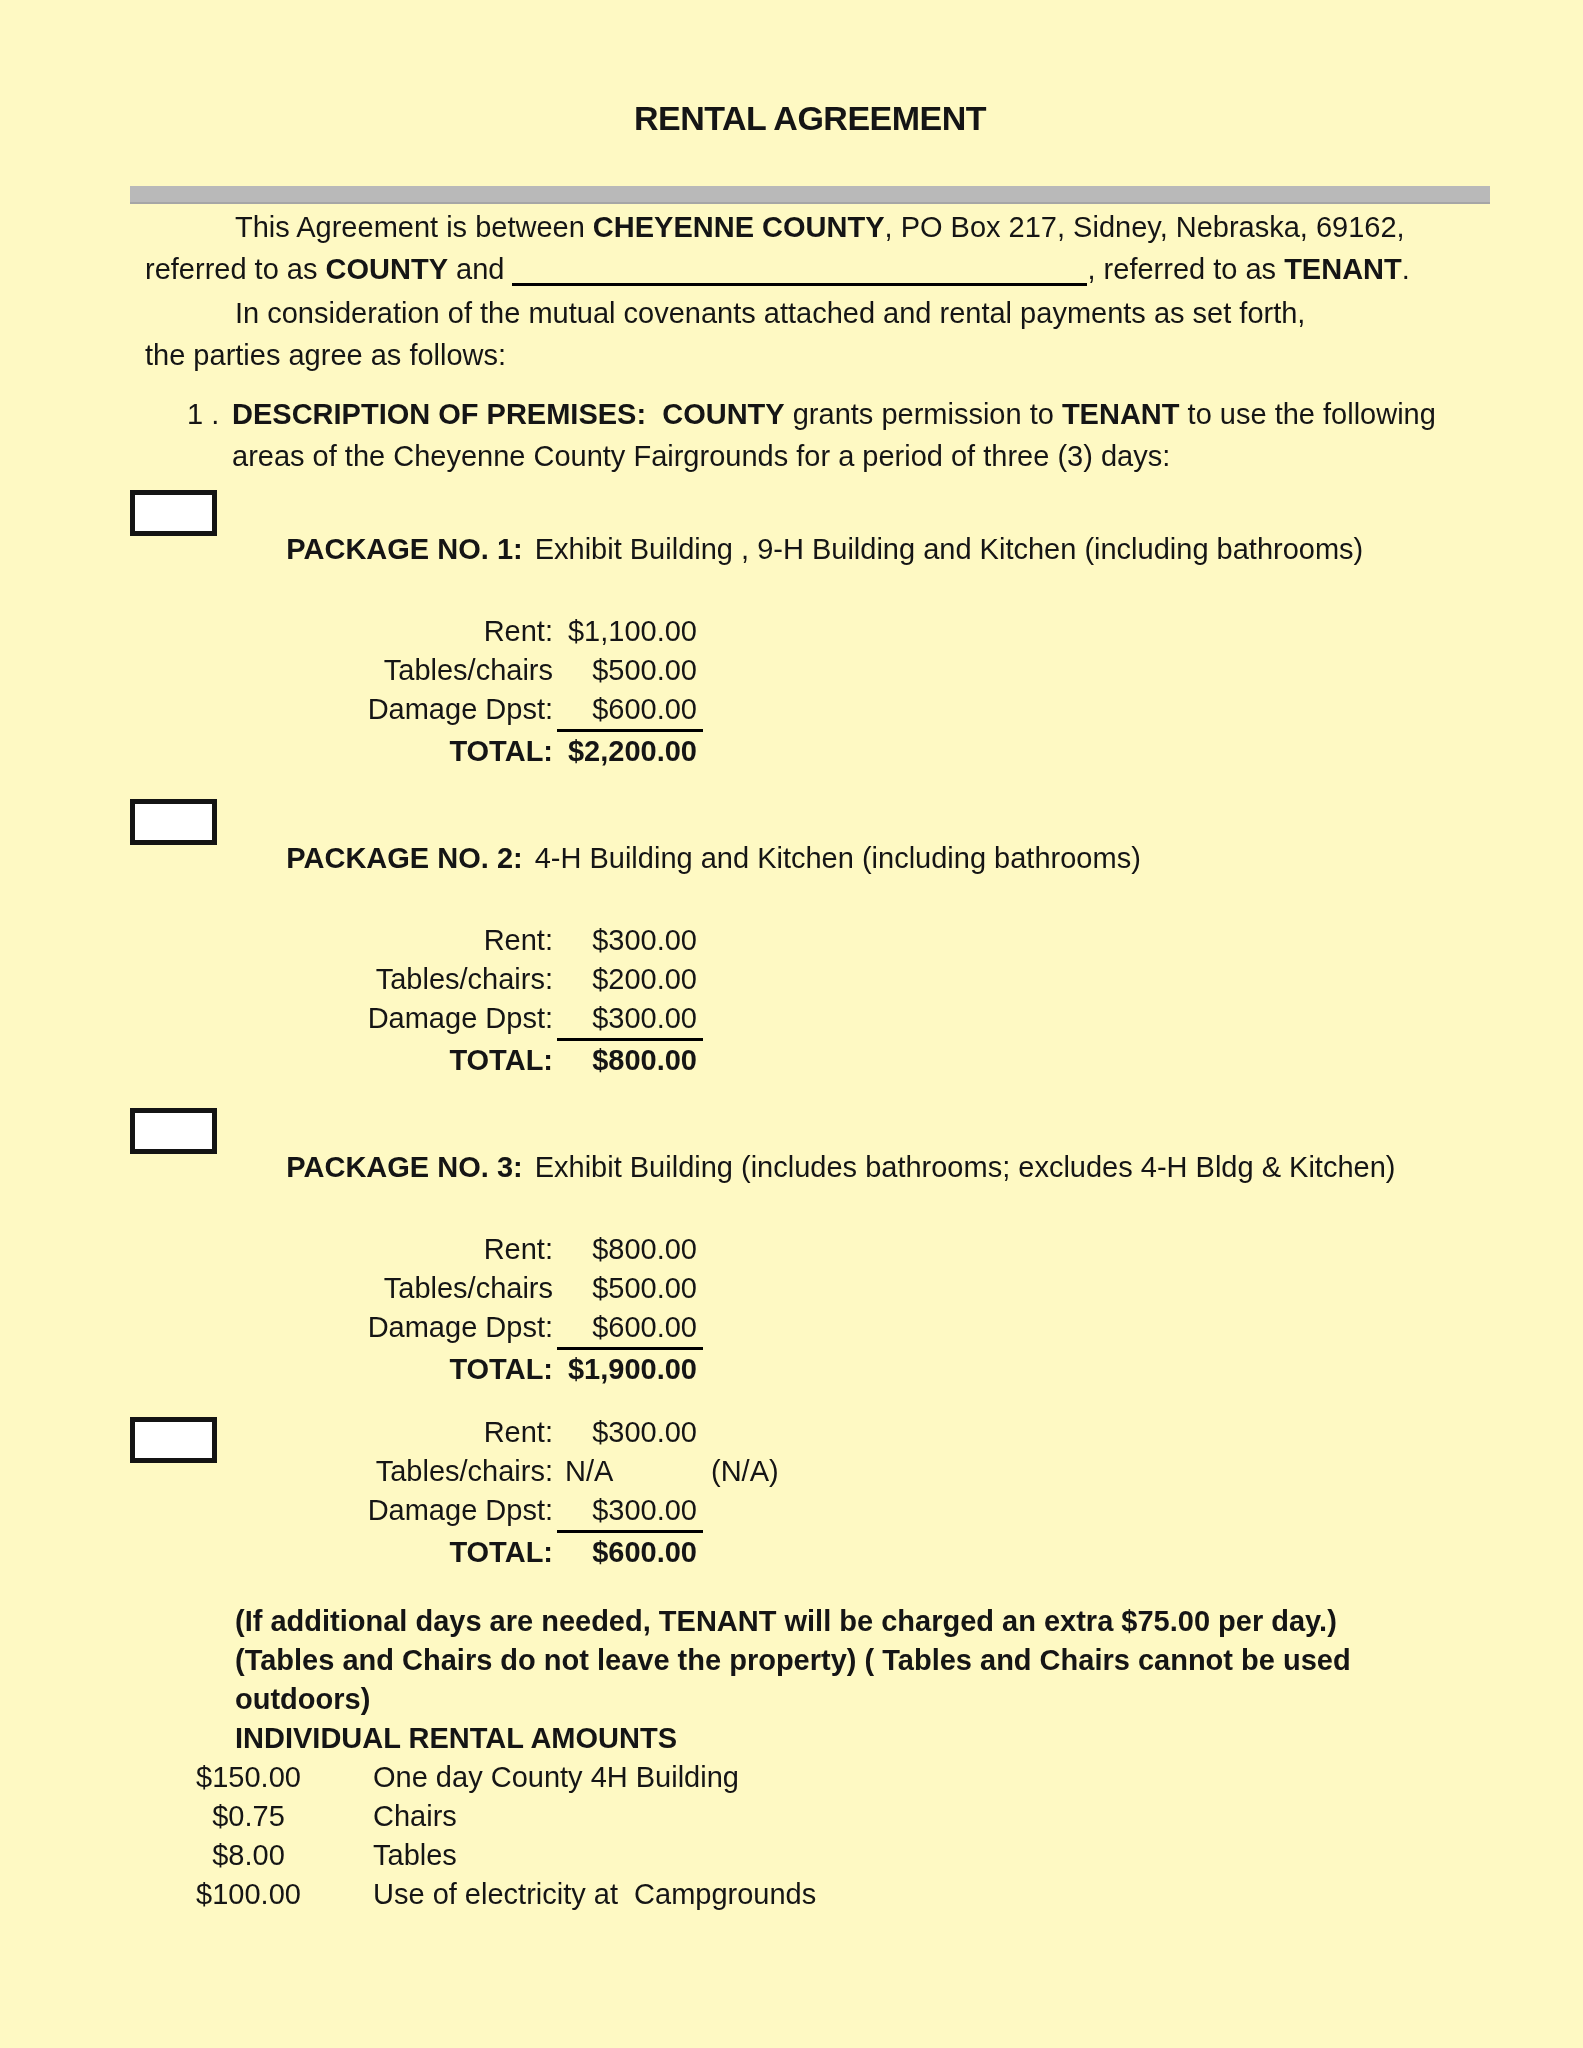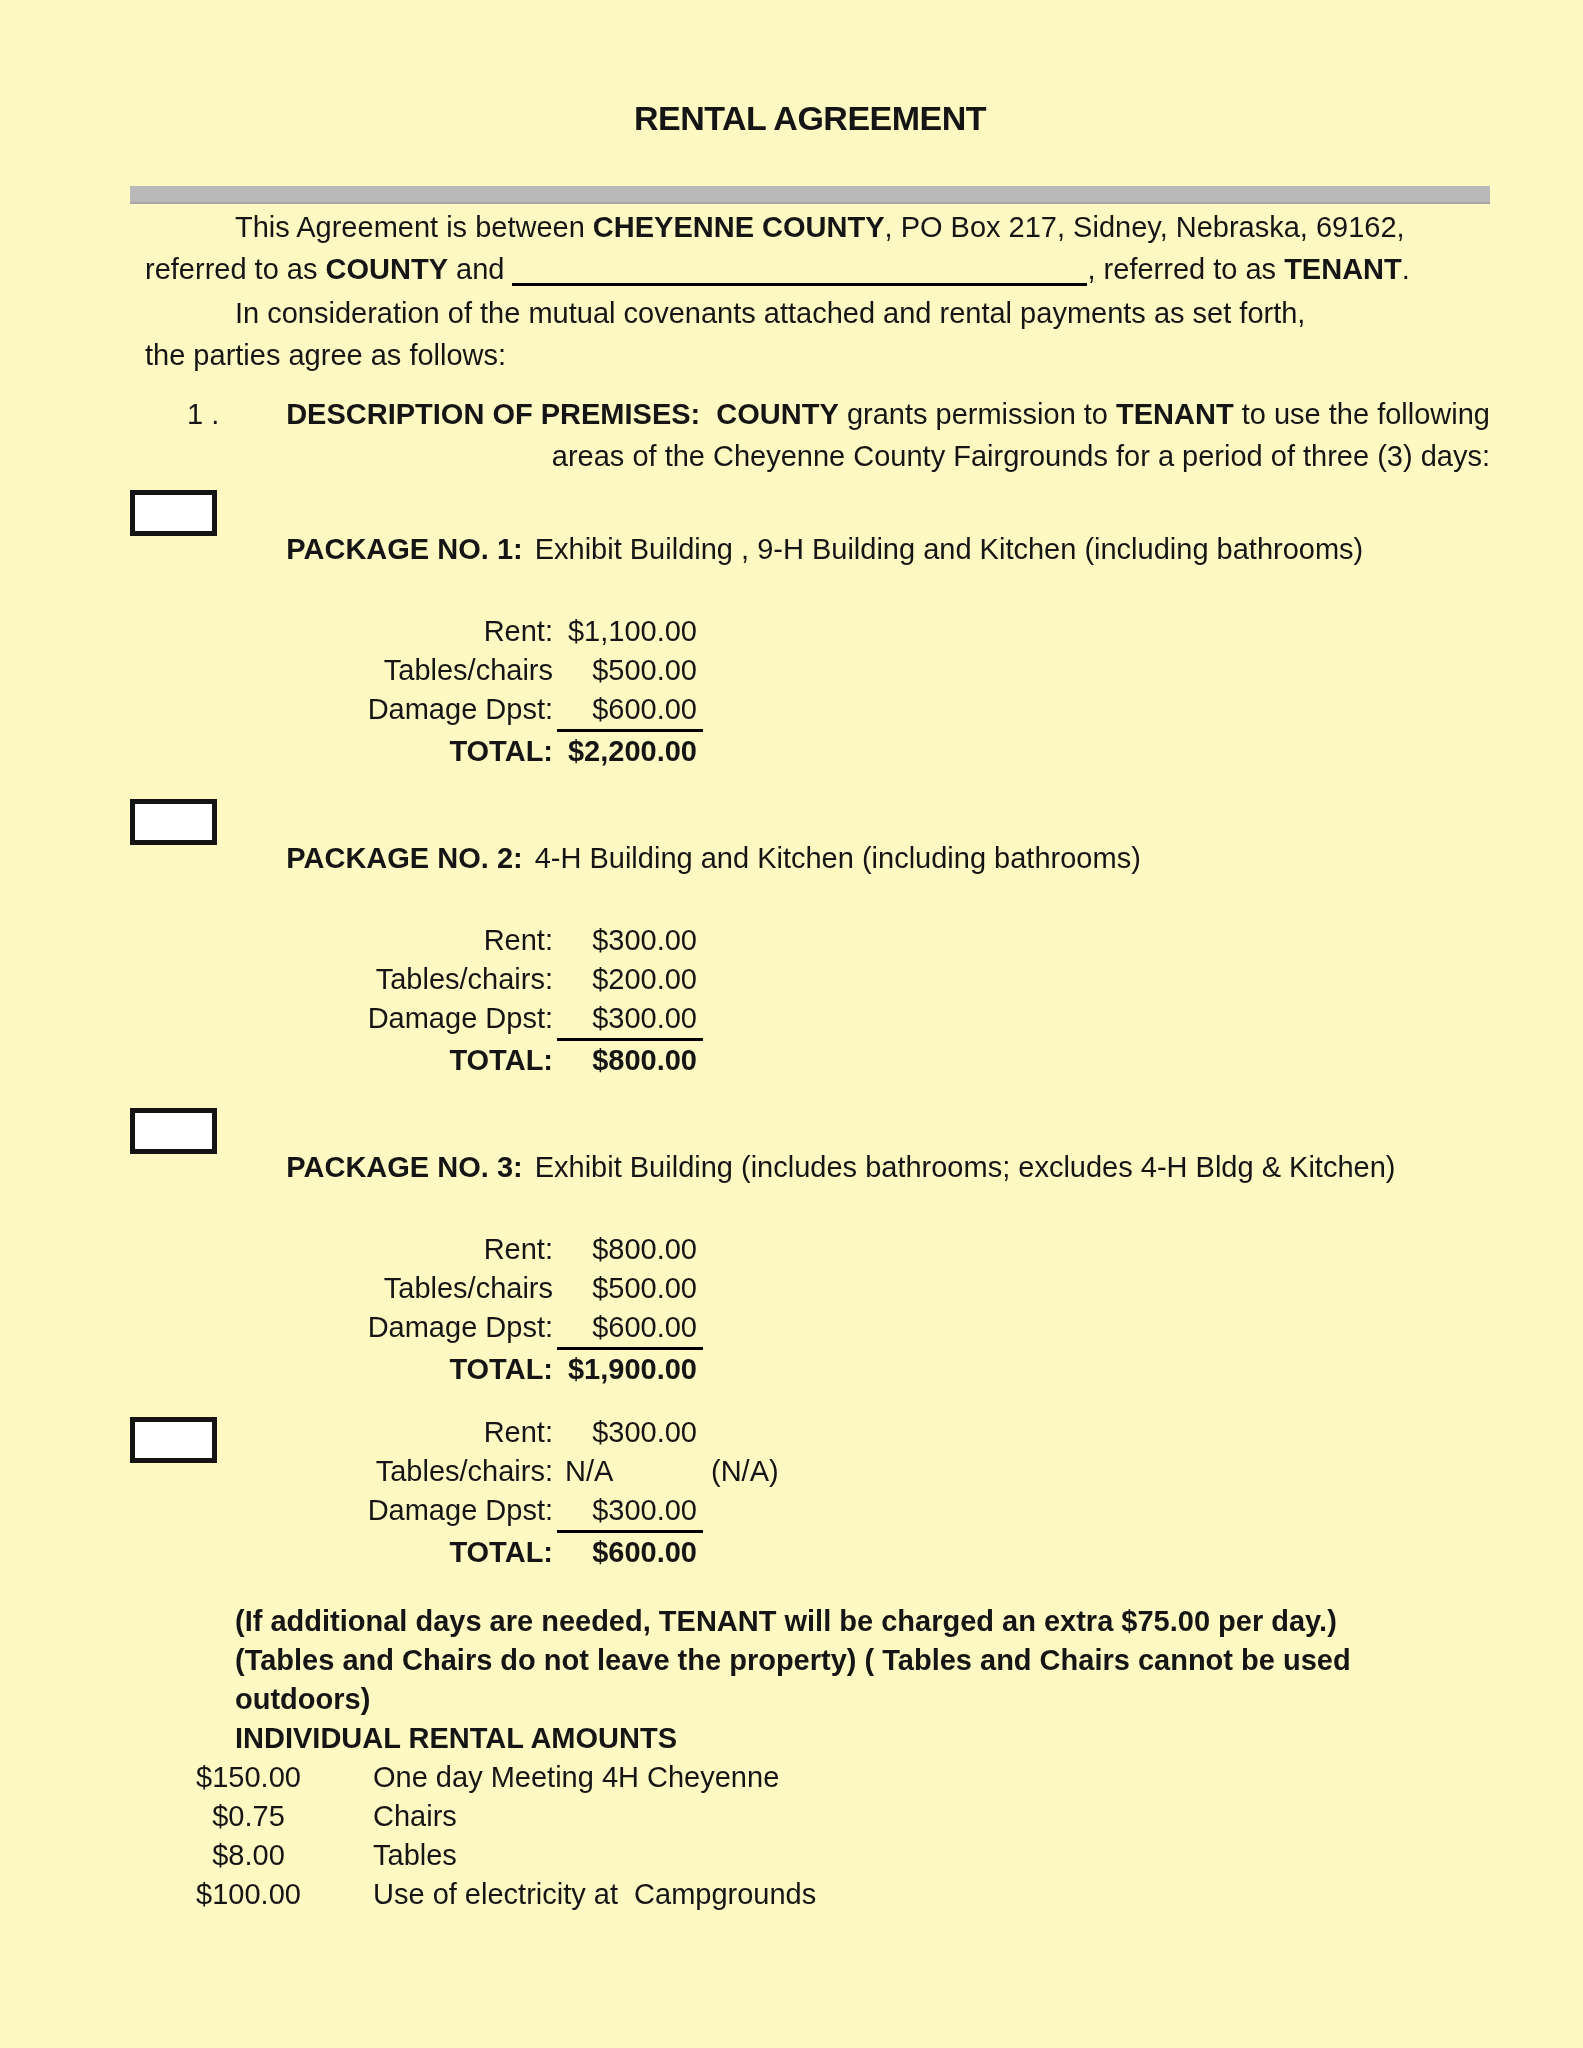--- a/index.html
+++ b/index.html
@@ -18,21 +18,21 @@
   .tline span { white-space:pre-wrap; }
   .b { font-weight:700; }
   .blank { display:inline-block; border-bottom:3px solid #000; height:30px; vertical-align:-7px; }
 
   .intro { margin-top:2px; }
   .intro .tline { margin-left:15px; }
   .intro .tline.first { margin-left:105px; }
 
   .hang { display:flex; margin-top:17px; }
   .hang .num { flex:0 0 45px; margin-left:57px; }
-  .hang .hbody { flex:1;text-align:right; }
+  .hang .hbody { flex:1; }
 
   .package { position:relative; padding-left:108px; margin-top:24px; }
   .package.p-first { margin-top:9px; }
   .checkbox { position:absolute; left:0; top:4px; width:77px; height:36px;
               border:5px solid #141414; background:#fff; }
   .pkg-title { line-height:42px; white-space:pre-wrap; }
   .pkg-desc { margin-left:12px; white-space:pre-wrap; }
   .pkg-row { display:grid; grid-template-columns:315px 146px auto; column-gap:4px; line-height:39px; }
   .pkg-row .cell { white-space:pre-wrap; }
   .pkg-row .lbl { text-align:right; }
@@ -204,21 +204,21 @@
 
   <div class="notes">
     <div class="tline">(If additional days are needed, TENANT will be charged an extra $75.00 per day.)</div>
     <div class="tline">(Tables and Chairs do not leave the property) ( Tables and Chairs cannot be used outdoors)</div>
     <div class="tline heading">INDIVIDUAL RENTAL AMOUNTS</div>
   </div>
 
   <div class="amounts">
   <div class="amount-row">
     <span class="amt">$150.00</span>
-    <span class="desc">One day Meeting 4H Cheyenne</span>
+    <span class="desc">One day County 4H Building</span>
   </div>
 
   <div class="amount-row">
     <span class="amt">$0.75</span>
     <span class="desc">Chairs</span>
   </div>
 
   <div class="amount-row">
     <span class="amt">$8.00</span>
     <span class="desc">Tables</span>

